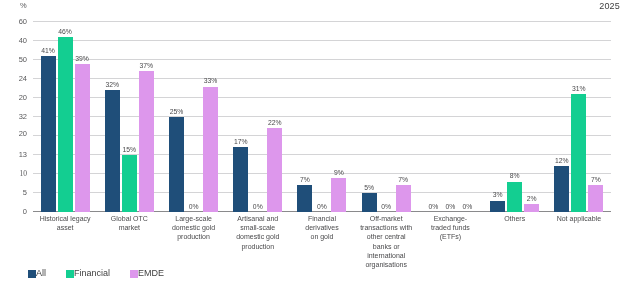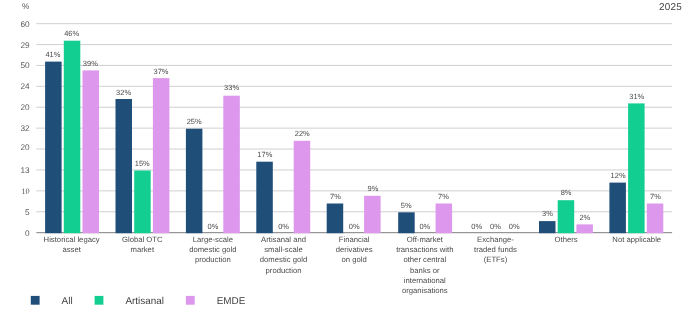--- a/index.html
+++ b/index.html
@@ -146,22 +146,22 @@
   .legend {
     position: absolute;
     left: 28px;
     bottom: 6px;
     display: flex;
     align-items: center;
     gap: 20px;
   }
   .legend-item {
     display: flex;
-    align-items: flex-start;
-    gap: 20px;
+    align-items: flex-end;
+    gap: 0;
   }
   .legend-swatch {
     width: 8px;
     height: 8px;
     display: inline-block;
   }
   .legend-text {
     font-size: 9px;
     color: #3f3f3f;
     line-height: 1;
@@ -178,21 +178,21 @@
   <div class="y-axis" id="y-axis">
       <div class="y-tick" style="top: 190px;">0</div>
       <div class="y-tick" style="top: 171px;">5</div>
       <div class="y-tick" style="top: 152px; font-family: Liberation Serif, serif;">10</div>
       <div class="y-tick" style="top: 133px;">13</div>
       <div class="y-tick" style="top: 112px;">20</div>
       <div class="y-tick" style="top: 95px;">32</div>
       <div class="y-tick" style="top: 76px;">20</div>
       <div class="y-tick" style="top: 57px;">24</div>
       <div class="y-tick" style="top: 38px;">50</div>
-      <div class="y-tick" style="top: 19px;">29</div>
+      <div class="y-tick" style="top: 19px;">40</div>
       <div class="y-tick" style="top: 0px;">60</div>
     </div>
 
   <div class="plot-area">
     <div class="gridlines" id="gridlines">
         <div class="gridline axis-zero" style="bottom: 0px;"></div>
         <div class="gridline" style="bottom: 19px;"></div>
         <div class="gridline" style="bottom: 38px;"></div>
         <div class="gridline" style="bottom: 57px;"></div>
         <div class="gridline" style="bottom: 76px;"></div>
@@ -361,21 +361,21 @@
       <div class="cat-label">Not applicable</div>
     </div>
 
   <div class="legend" id="legend">
       <div class="legend-item">
         <span class="legend-swatch" style="background: rgb(31, 78, 121);"></span>
         <span class="legend-text">All</span>
       </div>
       <div class="legend-item">
         <span class="legend-swatch" style="background: rgb(19, 206, 145);"></span>
-        <span class="legend-text">Artisanal</span>
+        <span class="legend-text">Financial</span>
       </div>
       <div class="legend-item">
         <span class="legend-swatch" style="background: rgb(221, 151, 236);"></span>
         <span class="legend-text">EMDE</span>
       </div>
     </div>
 
 </div>
 
 </body></html>

